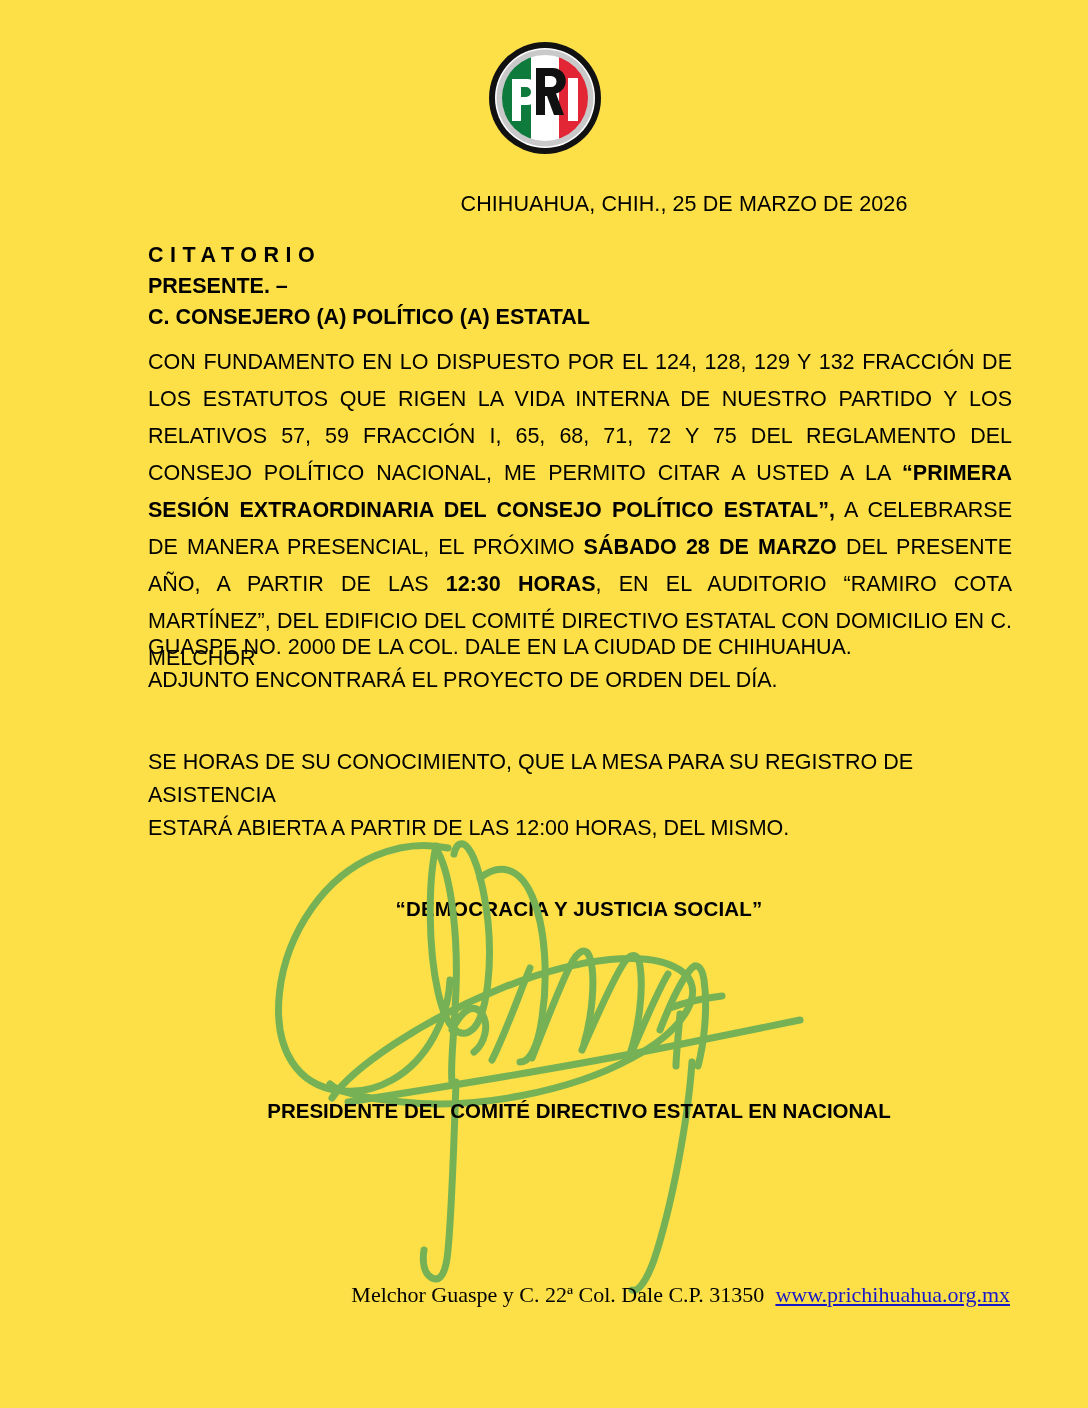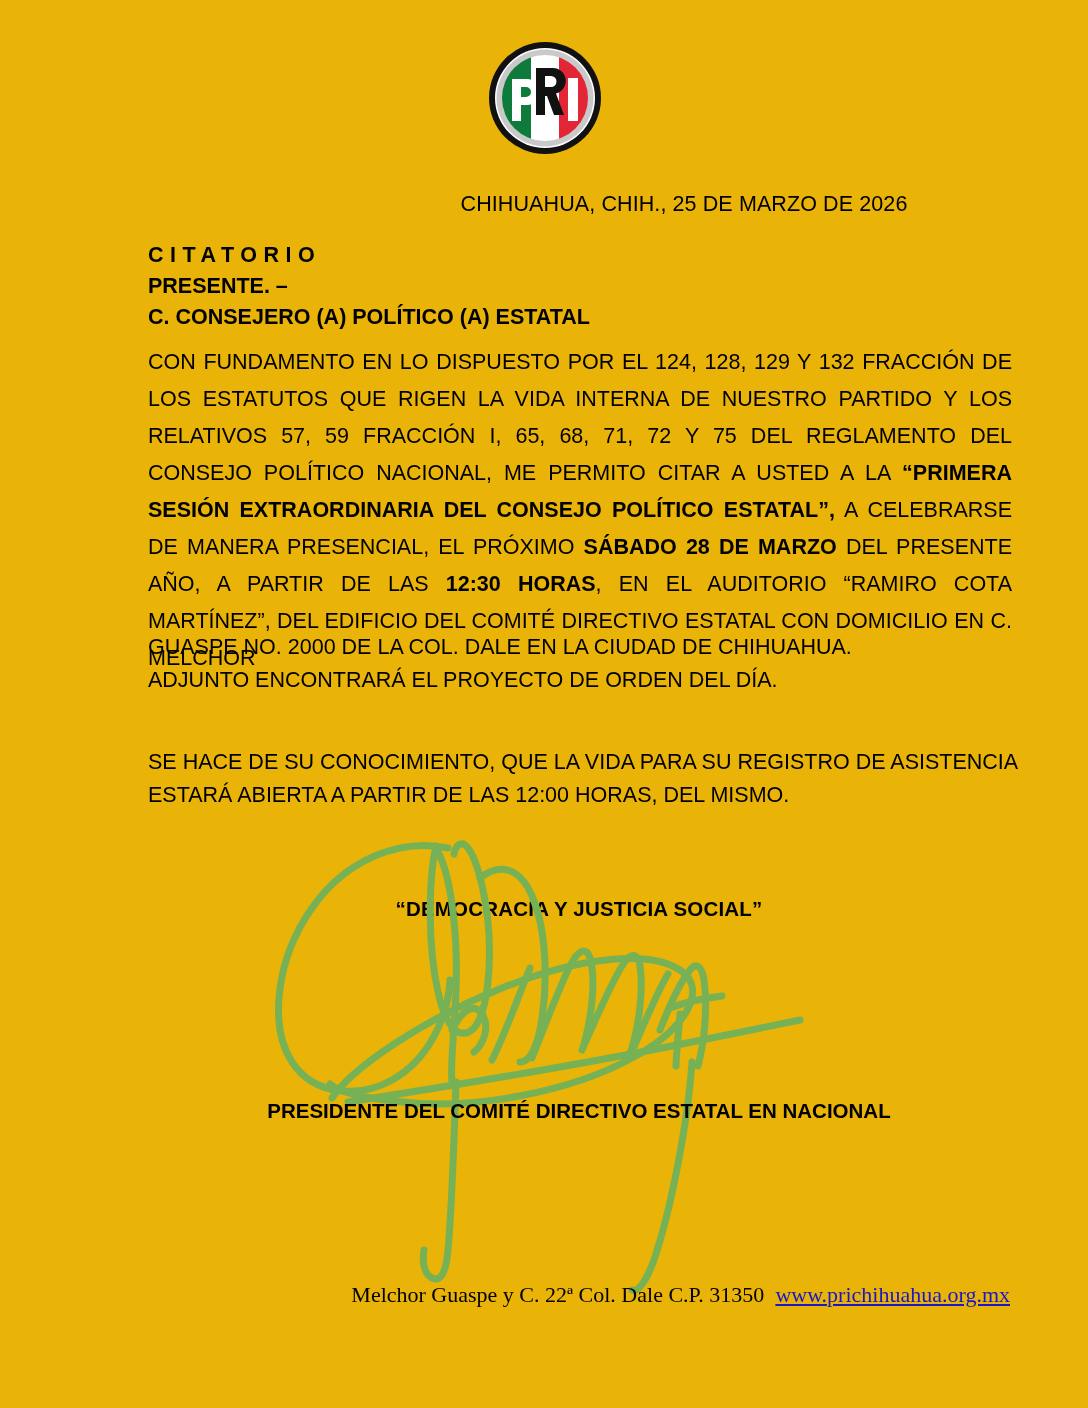--- a/index.html
+++ b/index.html
@@ -10,21 +10,21 @@
   }
   body {
     font-family: "Liberation Sans", sans-serif;
     color: #000000;
   }
   .page {
     position: relative;
     width: 1088px;
     height: 1408px;
     margin: 0 auto;
-    background: #eab308;
+    background: #fde047;
     overflow: hidden;
   }
 
   
   .logo-wrap {
     position: absolute;
     left: 488px;
     top: 40px;
     width: 114px;
     height: 116px;
@@ -187,21 +187,21 @@
   </div>
 
   <div class="body-just"><span>CON FUNDAMENTO EN LO DISPUESTO POR EL 124, 128, 129 Y 132 FRACCIÓN DE LOS ESTATUTOS QUE RIGEN LA VIDA INTERNA DE NUESTRO PARTIDO Y LOS RELATIVOS 57, 59 FRACCIÓN I, 65, 68, 71, 72 Y 75 DEL REGLAMENTO DEL CONSEJO POLÍTICO NACIONAL, ME PERMITO CITAR A USTED A LA </span><b>“PRIMERA SESIÓN EXTRAORDINARIA DEL CONSEJO POLÍTICO ESTATAL”,</b><span> A CELEBRARSE DE MANERA PRESENCIAL, EL PRÓXIMO </span><b>SÁBADO 28 DE MARZO</b><span> DEL PRESENTE AÑO, A PARTIR DE LAS </span><b>12:30 HORAS</b><span>, EN EL AUDITORIO “RAMIRO COTA MARTÍNEZ”, DEL EDIFICIO DEL COMITÉ DIRECTIVO ESTATAL CON DOMICILIO EN C. MELCHOR</span></div>
 
   <div class="body-tail">
     <div>GUASPE NO. 2000 DE LA COL. DALE EN LA CIUDAD DE CHIHUAHUA.</div>
     <div>ADJUNTO ENCONTRARÁ EL PROYECTO DE ORDEN DEL DÍA.</div>
   </div>
 
   <div class="body-notice">
-    <div>SE HACE DE SU CONOCIMIENTO, QUE LA VIDA PARA SU REGISTRO DE ASISTENCIA</div>
+    <div>SE HORAS DE SU CONOCIMIENTO, QUE LA MESA PARA SU REGISTRO DE ASISTENCIA</div>
     <div>ESTARÁ ABIERTA A PARTIR DE LAS 12:00 HORAS, DEL MISMO.</div>
   </div>
 
   <div class="slogan">“DEMOCRACIA Y JUSTICIA SOCIAL”</div>
 
   <div class="signature">
     <svg width="560" height="460" viewBox="0 0 560 460" xmlns="http://www.w3.org/2000/svg">
       <g fill="none" stroke="#76B255" stroke-width="7" stroke-linecap="round" stroke-linejoin="round">
 
         <path d="M196 18 C150 8 95 28 60 78 C22 132 18 198 40 232 C62 266 108 268 140 250 C176 230 196 188 198 150"></path>

